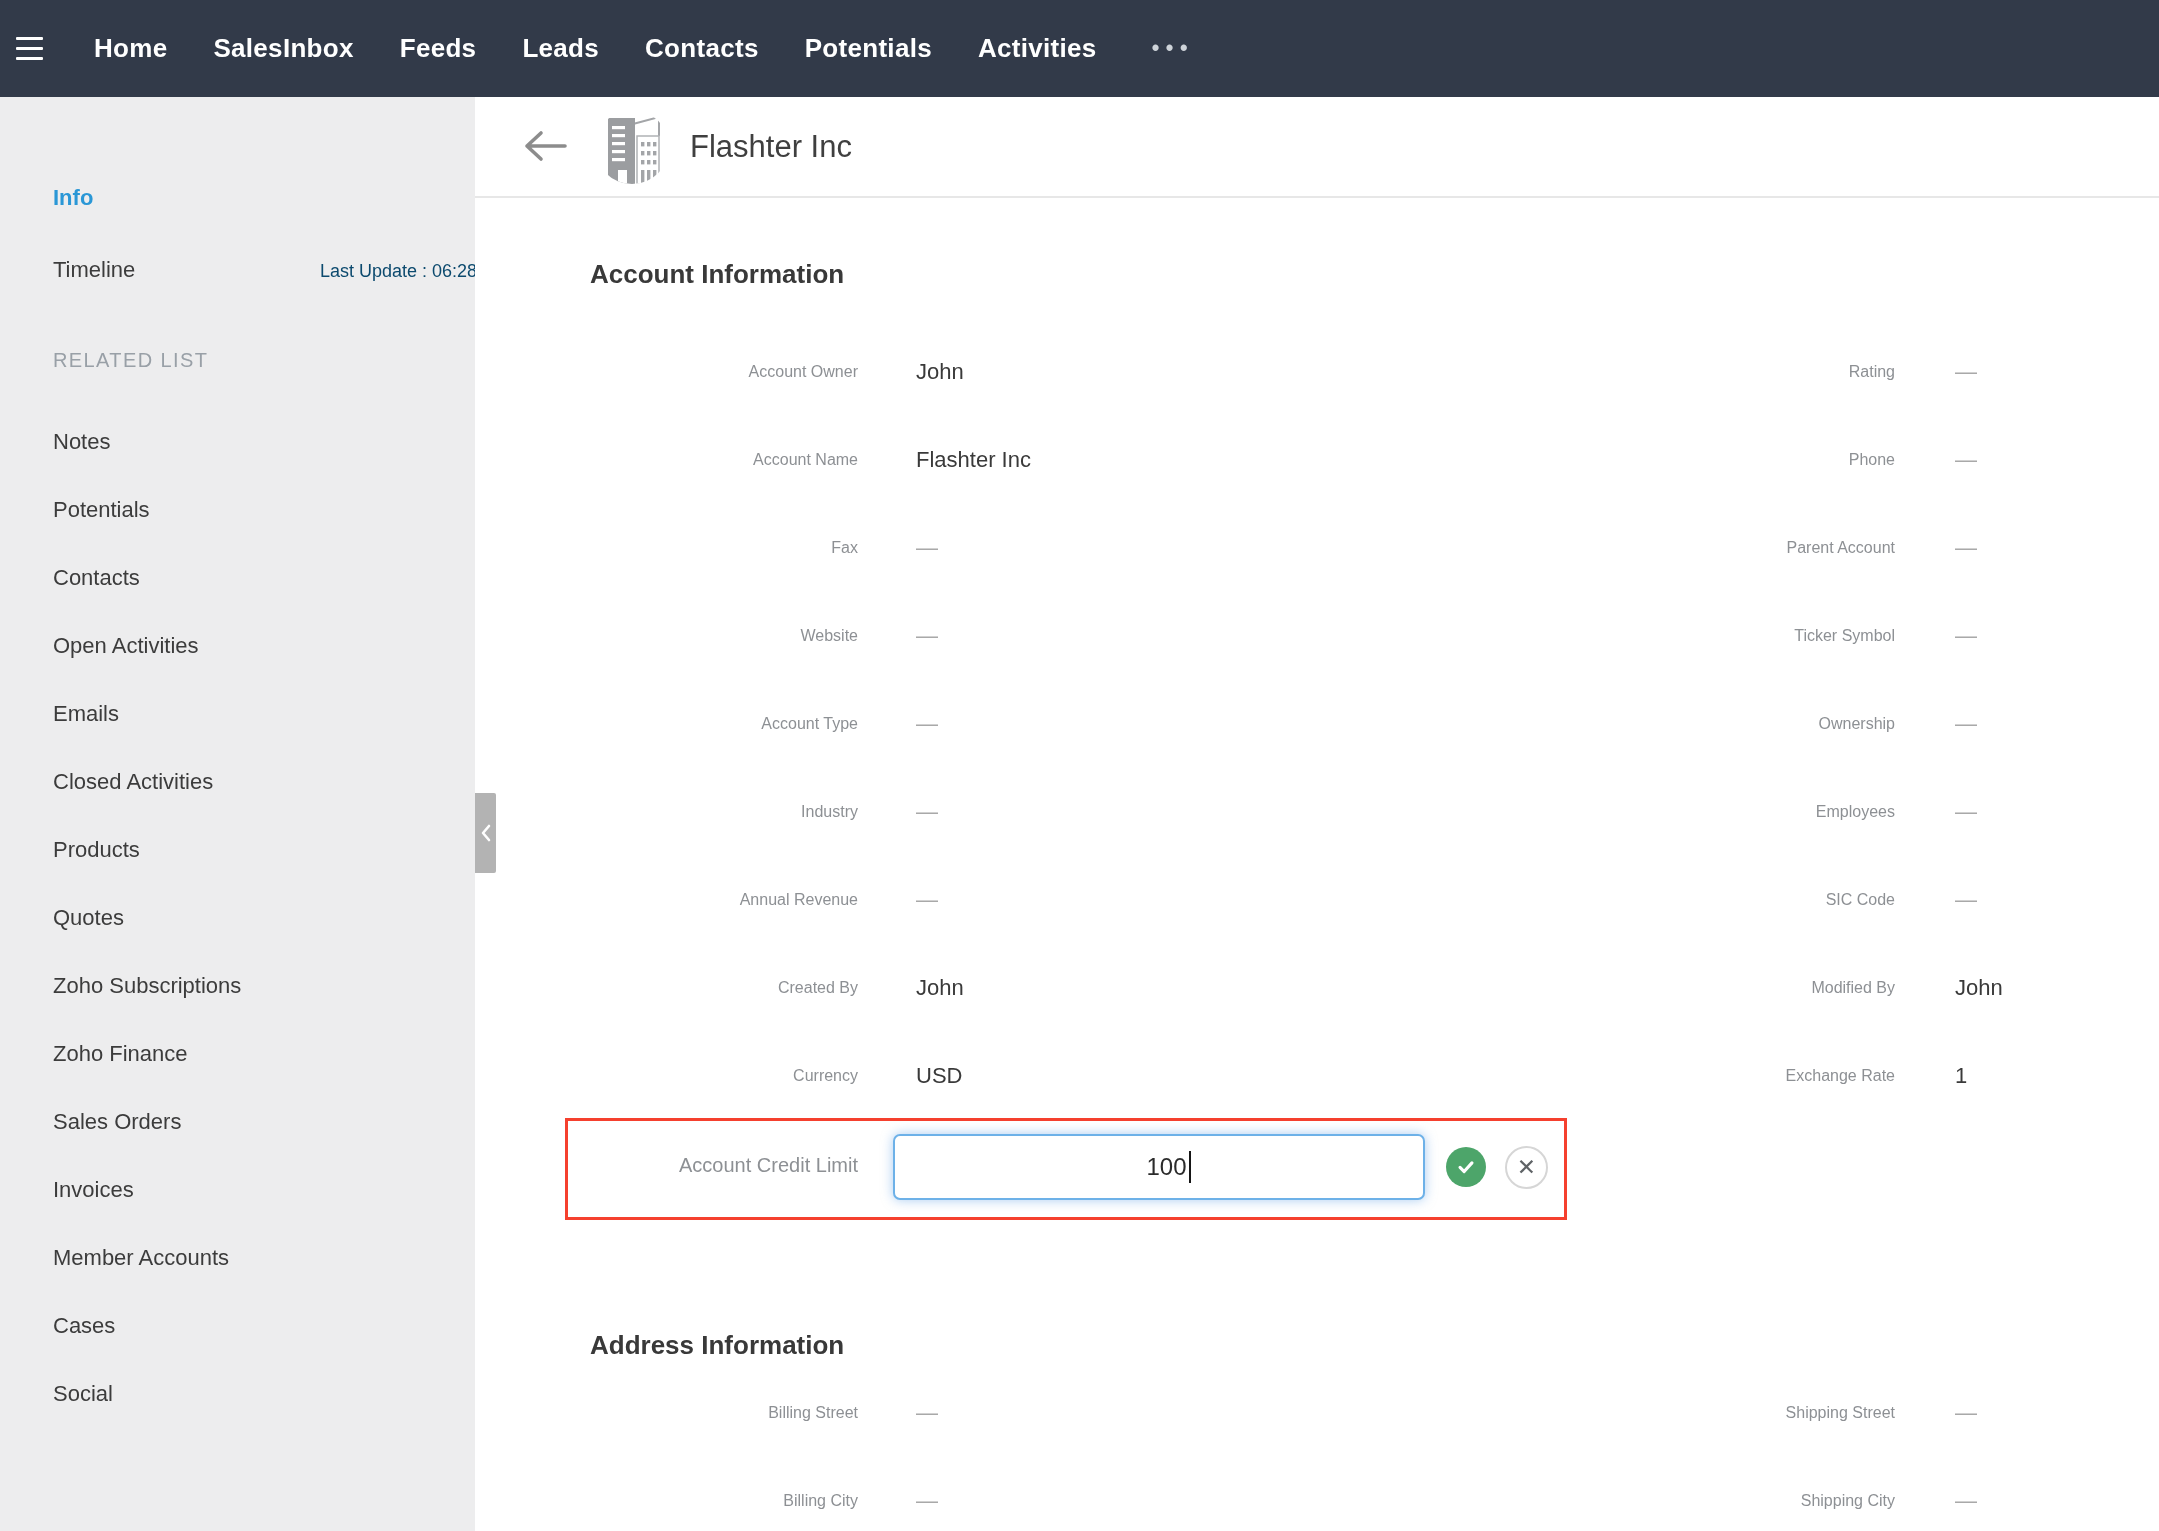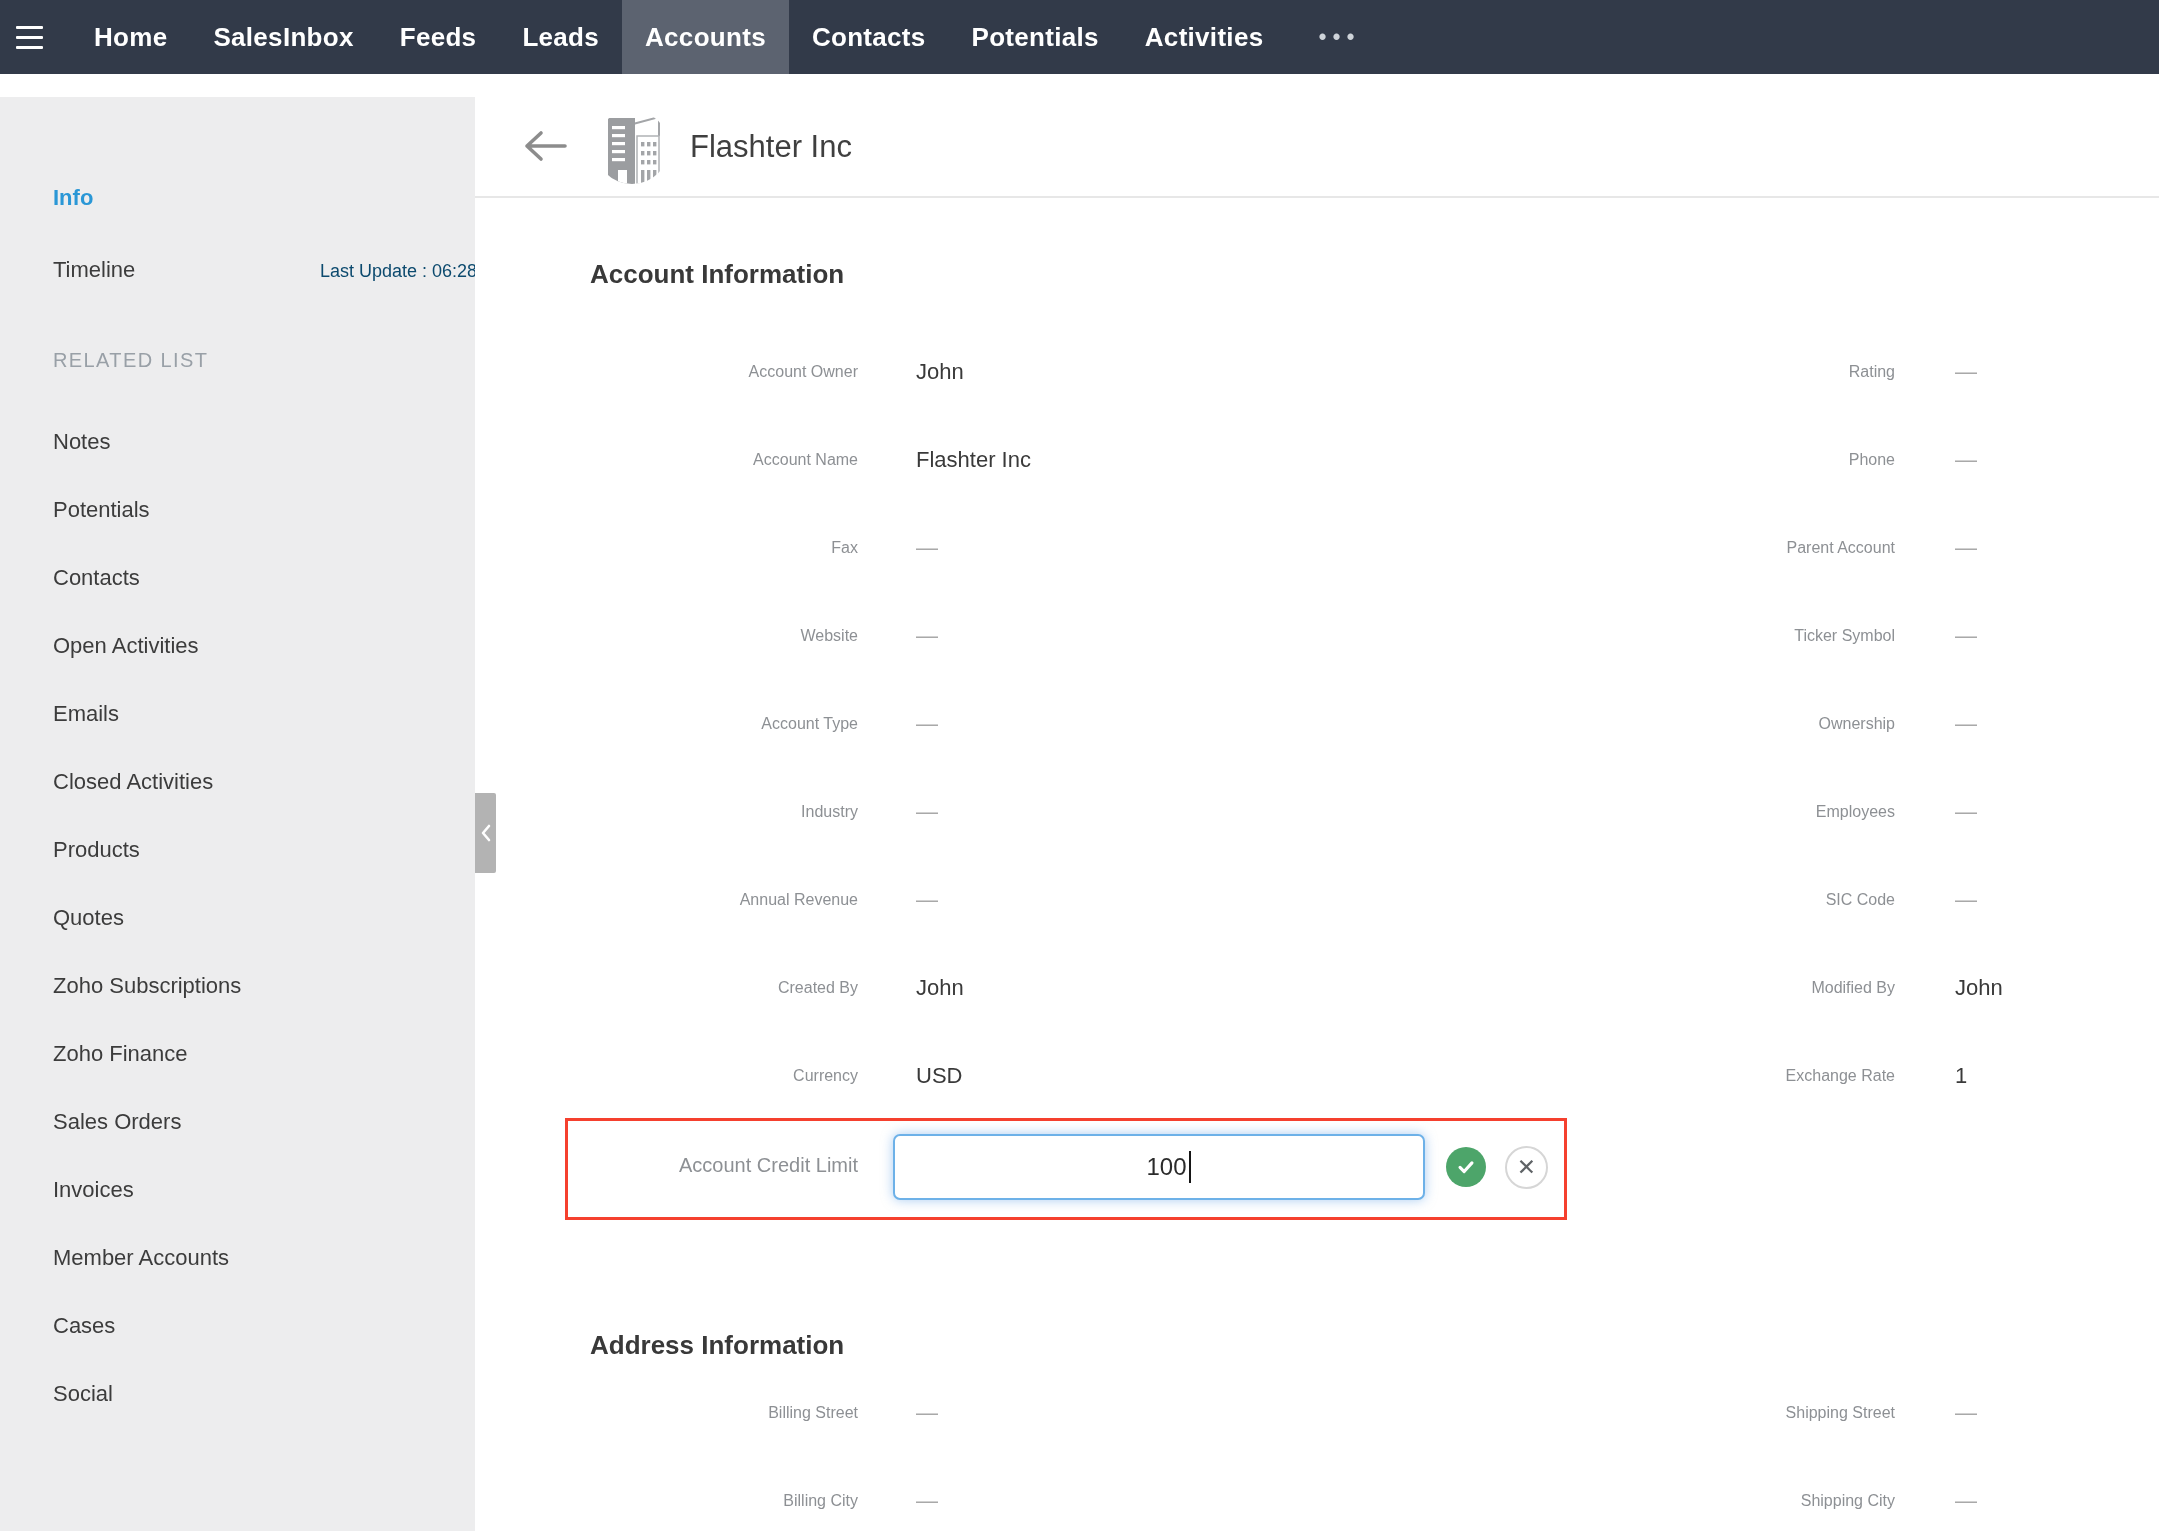--- a/index.html
+++ b/index.html
@@ -1,21 +1,21 @@
 <!DOCTYPE html>
 <html><head>
 <meta charset="utf-8">
 <style>
   html,body{margin:0;padding:0;}
   body{
     width:2159px;height:1531px;position:relative;overflow:hidden;background:#fff;
     font-family:"Liberation Sans",sans-serif;color:#3c3c3c;
   }
   
-  .navbar{position:absolute;top:0;left:0;width:2159px;height:74px;background:#323a49;display:flex;align-items:stretch;}
+  .navbar{position:absolute;top:0;left:0;width:2159px;height:97px;background:#323a49;display:flex;align-items:stretch;}
   .hamburger{width:27px;margin-left:16px;margin-right:0;display:flex;flex-direction:column;justify-content:center;gap:7px;cursor:pointer;flex:0 0 auto;}
   .hamburger span{display:block;height:3px;background:#fff;border-radius:1px;}
   .nav-items{display:flex;margin-left:28px;}
   .nav-item{display:flex;align-items:center;padding:0 23px;color:#fff;font-size:26px;font-weight:700;letter-spacing:.3px;cursor:pointer;white-space:nowrap;}
   .nav-item.active{background:#5c6370;}
   .nav-more{display:flex;align-items:center;margin-left:8px;padding:0 24px;color:#ced3d9;font-size:23px;letter-spacing:6px;cursor:pointer;}
   
   .sidebar{position:absolute;top:97px;left:0;width:544px;bottom:0;background:#ededee;}
   .sb-info{position:absolute;top:88px;left:53px;font-size:22px;font-weight:700;color:#2a97d6;cursor:pointer;}
   .sb-timeline{position:absolute;top:160px;left:53px;right:35px;display:flex;justify-content:space-between;align-items:baseline;gap:48px;}
@@ -65,21 +65,20 @@
   <div class="nav-items">
 
       <div class="nav-item">Home</div>
 
       <div class="nav-item">SalesInbox</div>
 
       <div class="nav-item">Feeds</div>
 
       <div class="nav-item">Leads</div>
 
-      <div class="nav-item active">Accounts</div>
 
       <div class="nav-item">Contacts</div>
 
       <div class="nav-item">Potentials</div>
 
       <div class="nav-item">Activities</div>
     </div>
   <div class="nav-more">•••</div>
 </nav>
 

